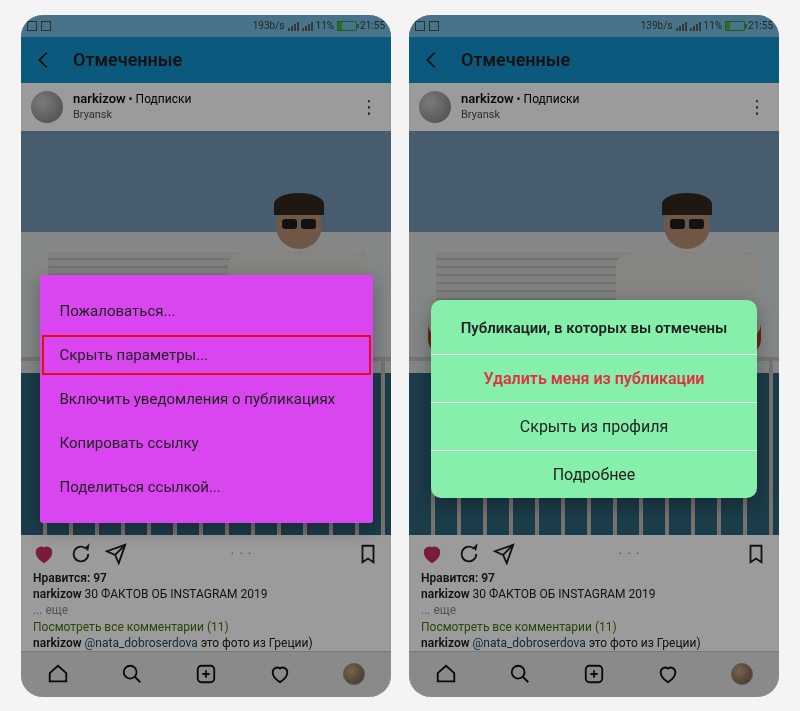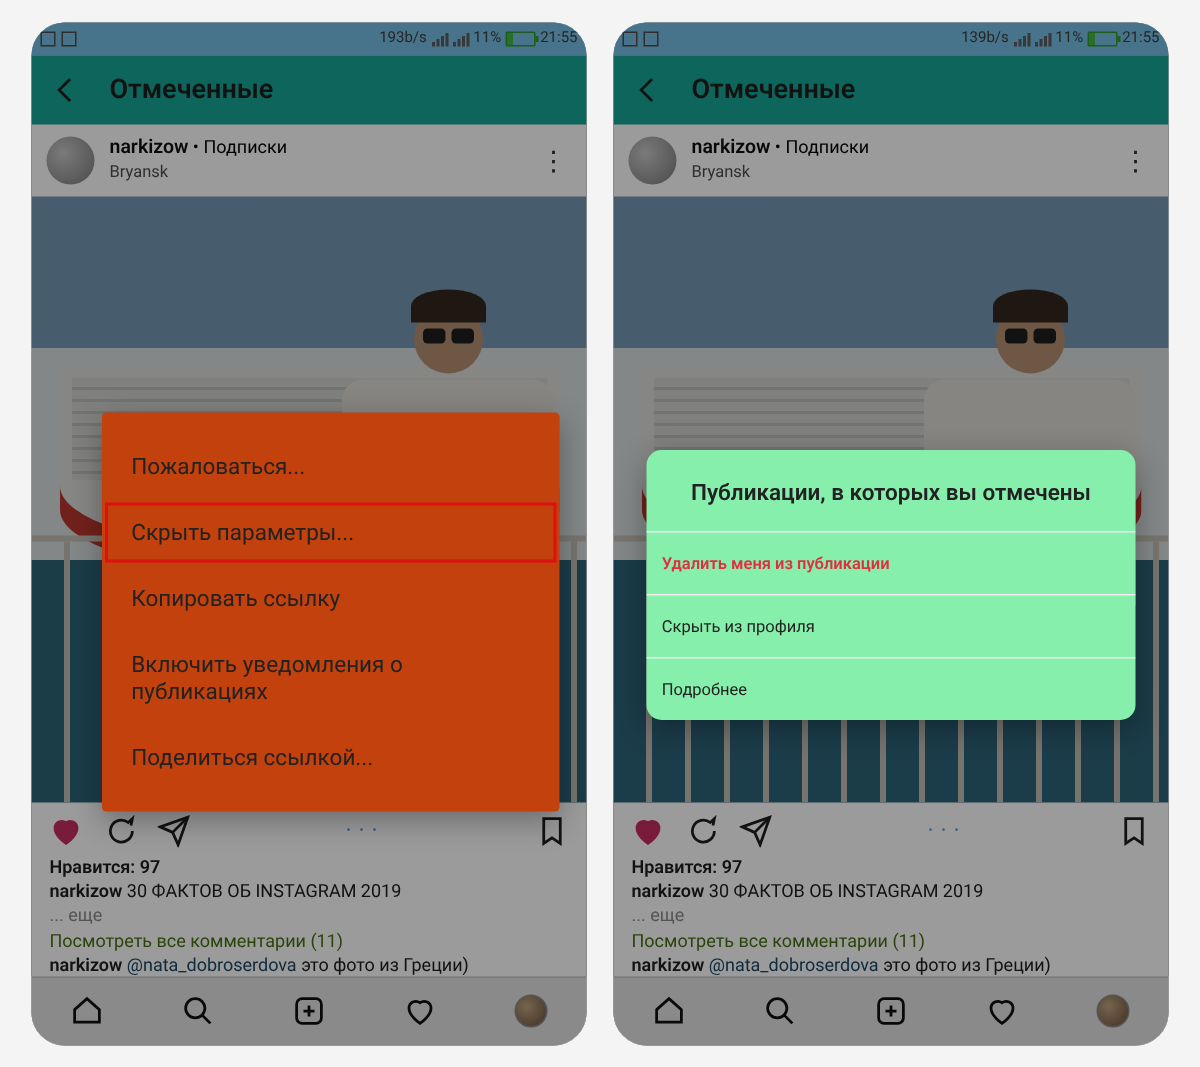--- a/index.html
+++ b/index.html
@@ -52,21 +52,21 @@
     width: 2px; height: 4px; background: #3a3;
   }
   .batt-fill { position: absolute; left: 0; top: 0; bottom: 0; width: 20%; background: #4c4; }
   .bars { display: flex; align-items: flex-end; gap: 1px; height: 10px; }
   .bars span { width: 2px; background: #666; }
   .bars span:nth-child(1){height:3px}.bars span:nth-child(2){height:5px}
   .bars span:nth-child(3){height:7px}.bars span:nth-child(4){height:9px}
   
   .app-header {
     height: 46px; display: flex; align-items: center; gap: 18px;
-    padding: 0 12px; background: #14b8a6; font-size: 18px; font-weight: 600;
+    padding: 0 12px; background: #0ea5e9; font-size: 18px; font-weight: 600;
     color: #222;
   }
   
   .post-header {
     display: flex; align-items: center; padding: 8px 10px; gap: 10px; justify-content: flex-end;
   }
   .avatar {
     width: 32px; height: 32px; border-radius: 50%;
     background: radial-gradient(circle at 35% 35%, #ddd, #888);
     flex-shrink: 0;
@@ -115,40 +115,39 @@
     position: absolute; bottom: 0; left: 0; right: 0; height: 44%;
     background: repeating-linear-gradient(90deg, transparent 0 22px, #d7d2c9 22px 26px);
     border-top: 4px solid #d7d2c9;
   }
   
   .overlay {
     position: absolute; inset: 0; background: rgba(0,0,0,0.35);
   }
   .menu {
     position: absolute; left: 5%; right: 5%; top: 260px;
-    background: #c2410c; border-radius: 3px; padding: 14px 0;
+    background: #d946ef; border-radius: 3px; padding: 14px 0;
     box-shadow: 0 6px 20px rgba(0,0,0,0.3);
-    margin-left: 28px;
   }
   .menu-item {
     padding: 13px 20px; font-size: 15px; color: #222;
   }
   .menu-item.hl { outline: 2px solid #d11; outline-offset: -4px; }
   .dialog {
     position: absolute; left: 6%; right: 6%; top: 285px;
     background: #86efac; border-radius: 10px; overflow: hidden;
     box-shadow: 0 6px 20px rgba(0,0,0,0.3);
   }
   .dlg-title {
     padding: 18px 18px 16px; text-align: center; font-size: 15px;
     font-weight: 600; color: #222; line-height: 1.35;
     border-bottom: 1px solid #eee;
   }
   .dlg-opt {
-    padding: 14px 10px; text-align: left; font-size: 11px;
+    padding: 14px 10px; text-align: center; font-size: 16px;
     border-bottom: 1px solid #eee; color: #222;
   }
   .dlg-opt:last-child { border-bottom: none; }
   .dlg-opt.danger { color: #e03040; font-weight: 600; }
   
   .actions {
     display: flex; align-items: center; gap: 14px; padding: 8px 12px 4px;
   }
   .actions .spacer { flex: 1; text-align: center; color: #4aa3ff; font-size: 8px; letter-spacing: 2px; }
   .ico { width: 22px; height: 22px; display:flex; align-items:center; justify-content:center; }
@@ -317,22 +316,22 @@
             <path d="M12 21s-8-5.3-8-11a5 5 0 0 1 8-4 5 5 0 0 1 8 4c0 5.7-8 11-8 11z"></path>
           </svg>
         </span>
       <span class="nav-avatar"></span>
     </div>
 
     <div class="overlay"></div>
     <div class="menu" id="menu-left">
         <div class="menu-item">Пожаловаться...</div>
         <div class="menu-item hl">Скрыть параметры...</div>
+        <div class="menu-item">Включить уведомления о публикациях</div>
         <div class="menu-item">Копировать ссылку</div>
-        <div class="menu-item">Включить уведомления о публикациях</div>
         <div class="menu-item">Поделиться ссылкой...</div>
       </div>
   </div>
 </div>
 
 <div class="phone">
   <div class="screen dimmed">
 
     <div class="statusbar">
       <div class="sb-left">

